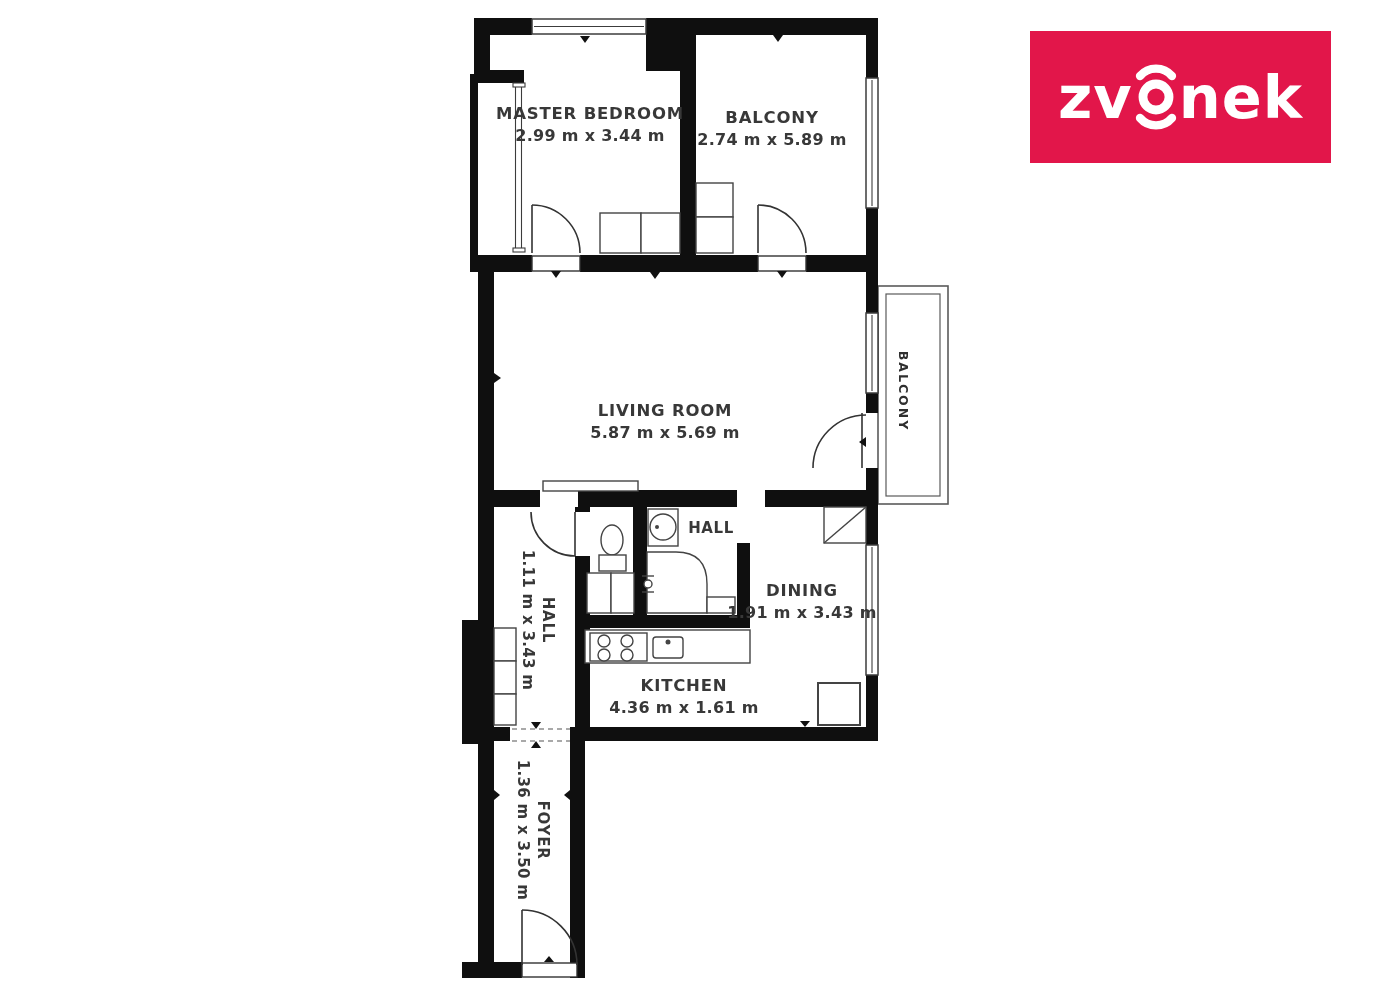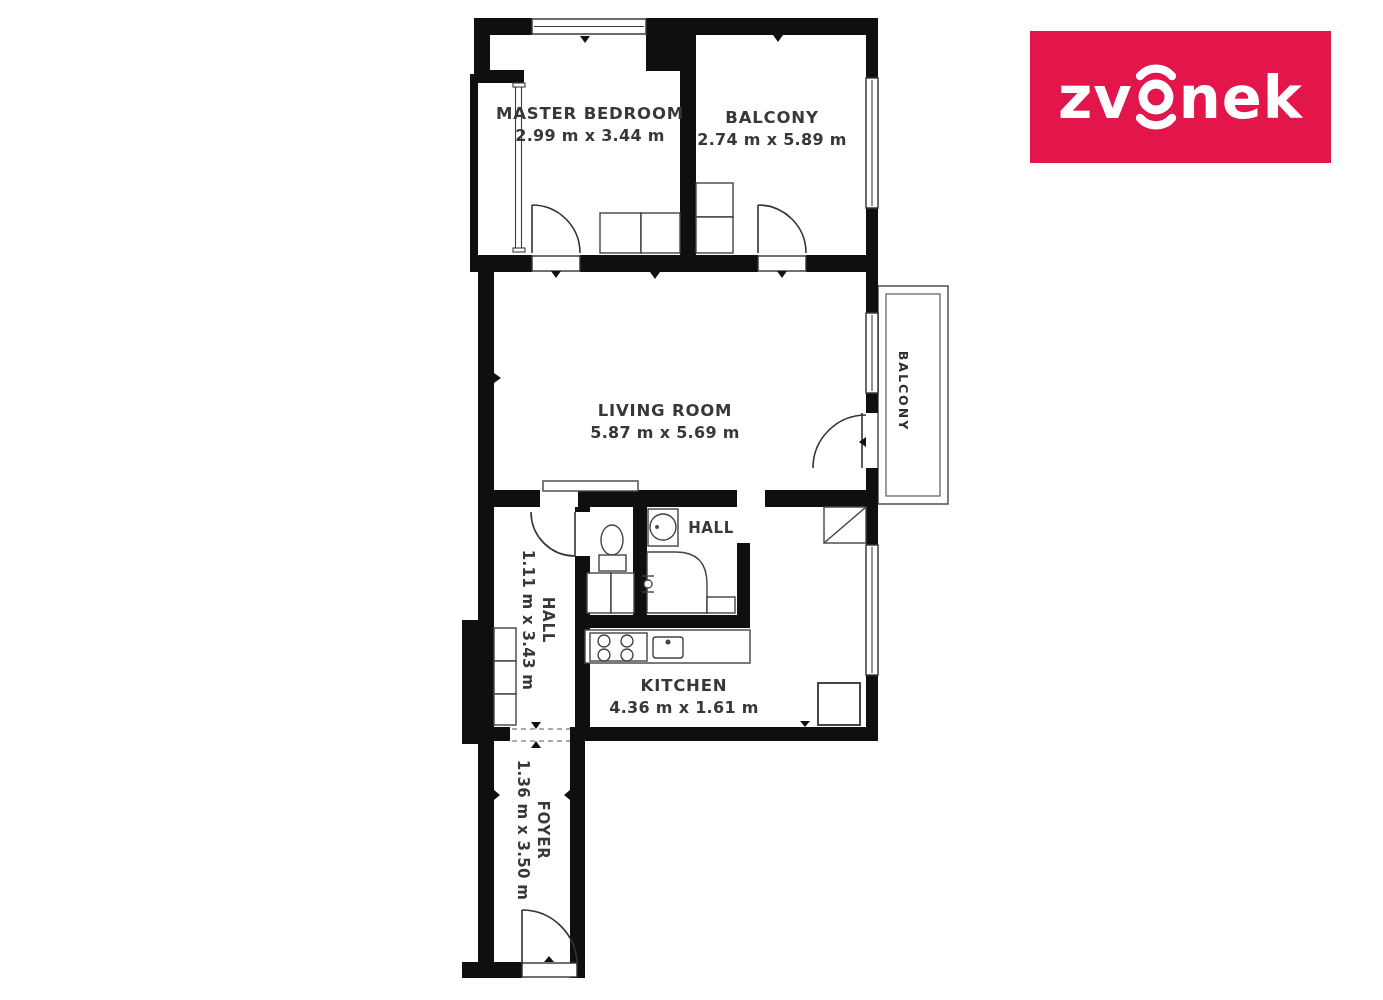--- a/index.html
+++ b/index.html
@@ -214,20 +214,24 @@
 
   <div class="room-label" style="left:665px;top:381px;margin-top:40px;">
     <div class="rname">LIVING ROOM</div>
     <div class="rdims">5.87 m x 5.69 m</div>
   </div>
 
   <div class="room-label small" style="left:711px;top:529px;">
     <div class="rname">HALL</div>
   </div>
 
+  <div class="room-label" style="left:802px;top:601px;">
+    <div class="rname">DINING</div>
+    <div class="rdims">1.91 m x 3.43 m</div>
+  </div>
 
   <div class="room-label" style="left:684px;top:696px;">
     <div class="rname">KITCHEN</div>
     <div class="rdims">4.36 m x 1.61 m</div>
   </div>
 
   <div class="room-label vert" style="left:537px;top:620px;">
     <div class="rname">HALL</div>
     <div class="rdims">1.11 m x 3.43 m</div>
   </div>

